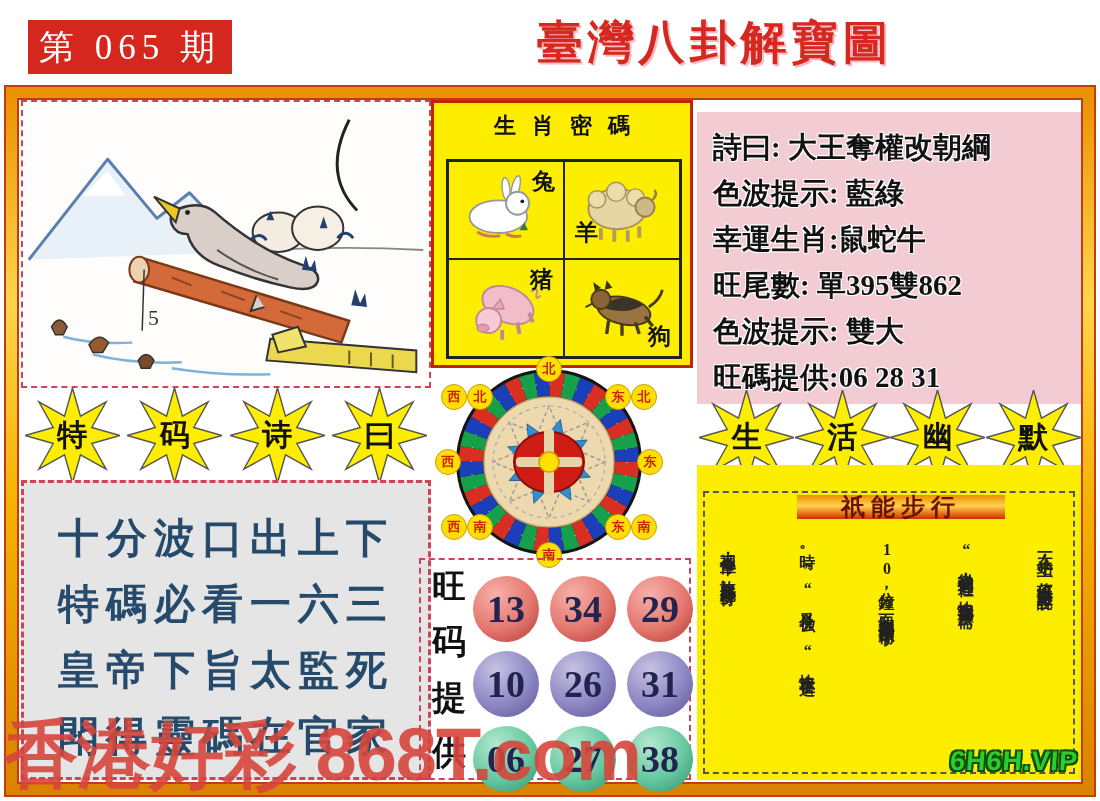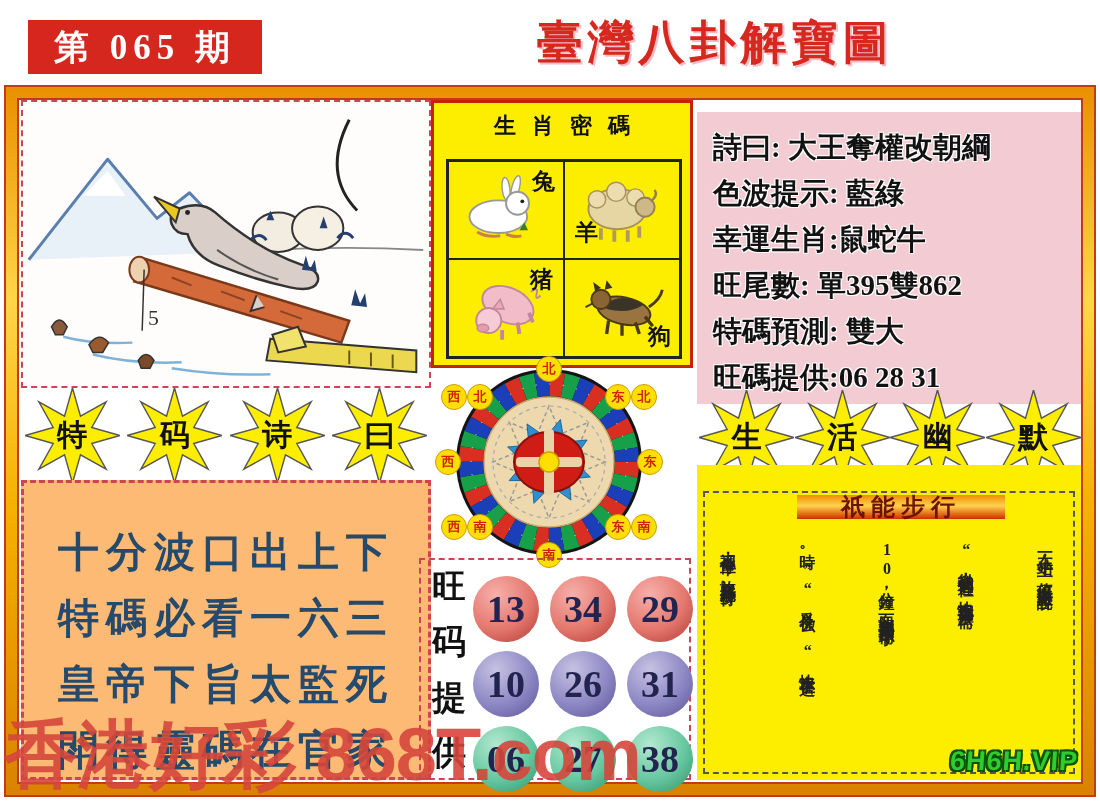--- a/index.html
+++ b/index.html
@@ -1,21 +1,21 @@
 <!DOCTYPE html>
 <html><head>
 <meta charset="utf-8">
 <style>
   html,body{margin:0;padding:0;background:#ffffff;}
   #page{position:relative;width:1100px;height:801px;background:#ffffff;overflow:hidden;
         font-family:"Liberation Serif","DejaVu Serif",serif;}
 
   
-  .issue-box{position:absolute;left:28px;top:20px;width:234px;height:54px;background:#d5271d;
-             color:#ffffff;font-size:35px;font-weight:bold;display:flex;align-items:center;
+  .issue-box{position:absolute;left:28px;top:20px;width:204px;height:54px;background:#d5271d;
+             color:#ffffff;font-size:35px;font-weight:normal;display:flex;align-items:center;
              justify-content:center;letter-spacing:6px;}
   .main-title{position:absolute;left:405px;top:2px;width:620px;height:82px;display:flex;
               align-items:center;justify-content:center;font-size:46px;font-weight:bold;
               color:#d6281e;letter-spacing:5px;text-shadow:2px 2px 0 #f6bcc6;white-space:nowrap;}
 
   
   .frame{position:absolute;left:4px;top:85px;width:1092px;height:712px;box-sizing:border-box;
          border:2px solid #c23a16;background:linear-gradient(180deg,#e99000,#ffd54a 30%,#f5b000 60%,#d98200);
          padding:11px;}
   .content{position:relative;width:100%;height:100%;box-sizing:border-box;border:2px solid #c23a16;
@@ -51,21 +51,21 @@
   .star-row{position:absolute;display:flex;justify-content:space-around;align-items:center;}
   .star-row.left{left:2px;top:290px;width:410px;height:90px;}
   .star-row.right{left:680px;top:292px;width:382px;height:90px;}
   .star{position:relative;width:95px;height:95px;flex:0 0 auto;}
   .star svg{position:absolute;inset:0;width:100%;height:100%;}
   .star .schar{position:absolute;inset:0;display:flex;align-items:center;justify-content:center;
                font-size:30px;font-weight:bold;color:#111;}
 
   
   .blue-box{position:absolute;left:2px;top:380px;width:410px;height:300px;box-sizing:border-box;
-            background:#fdba74;border:3px dashed #cc4455;padding-top:36px;}
+            background:#e5e5e5;border:3px dashed #cc4455;padding-top:22px;}
   .poem-line{text-align:center;font-size:41px;font-weight:bold;color:#254a6b;line-height:66px;
              letter-spacing:7px;white-space:nowrap;}
 
   
   .wheel-box{position:absolute;left:410px;top:242px;width:240px;height:240px;}
   .badge{position:absolute;display:flex;}
   .bchar{width:26px;height:26px;border-radius:50%;background:#ffdf00;border:1px solid #cf9c00;
          color:#cc2200;font-size:13px;font-weight:bold;display:flex;align-items:center;
          justify-content:center;box-sizing:border-box;}
   .badge-n{left:107px;top:14px}.badge-s{left:107px;bottom:14px}
@@ -215,21 +215,21 @@
             <span class="zlabel">狗</span>
           </div>
         </div>
       </div>
 
       <div class="info-box">
         <div class="info-line">詩曰: 大王奪權改朝綱</div>
         <div class="info-line">色波提示: 藍綠</div>
         <div class="info-line">幸運生肖:鼠蛇牛</div>
         <div class="info-line">旺尾數: 單395雙862</div>
-        <div class="info-line">特碼預測: 雙大</div>
+        <div class="info-line">色波提示: 雙大</div>
         <div class="info-line">旺碼提供:06 28 31</div>
       </div>
 
       <div class="star-row left">
         <div class="star">
           <svg viewBox="0 0 100 100">
               <polygon points="50,0 58.4,29.7 85.4,14.6 70.3,41.6 100,50 70.3,58.4 85.4,85.4 58.4,70.3 50,100 41.6,70.3 14.6,85.4 29.7,58.4 0,50 29.7,41.6 14.6,14.6 41.6,29.7" fill="#fdee00" stroke="#555" stroke-width="1.5"></polygon>
             </svg>
           <span class="schar">特</span>
         </div>

